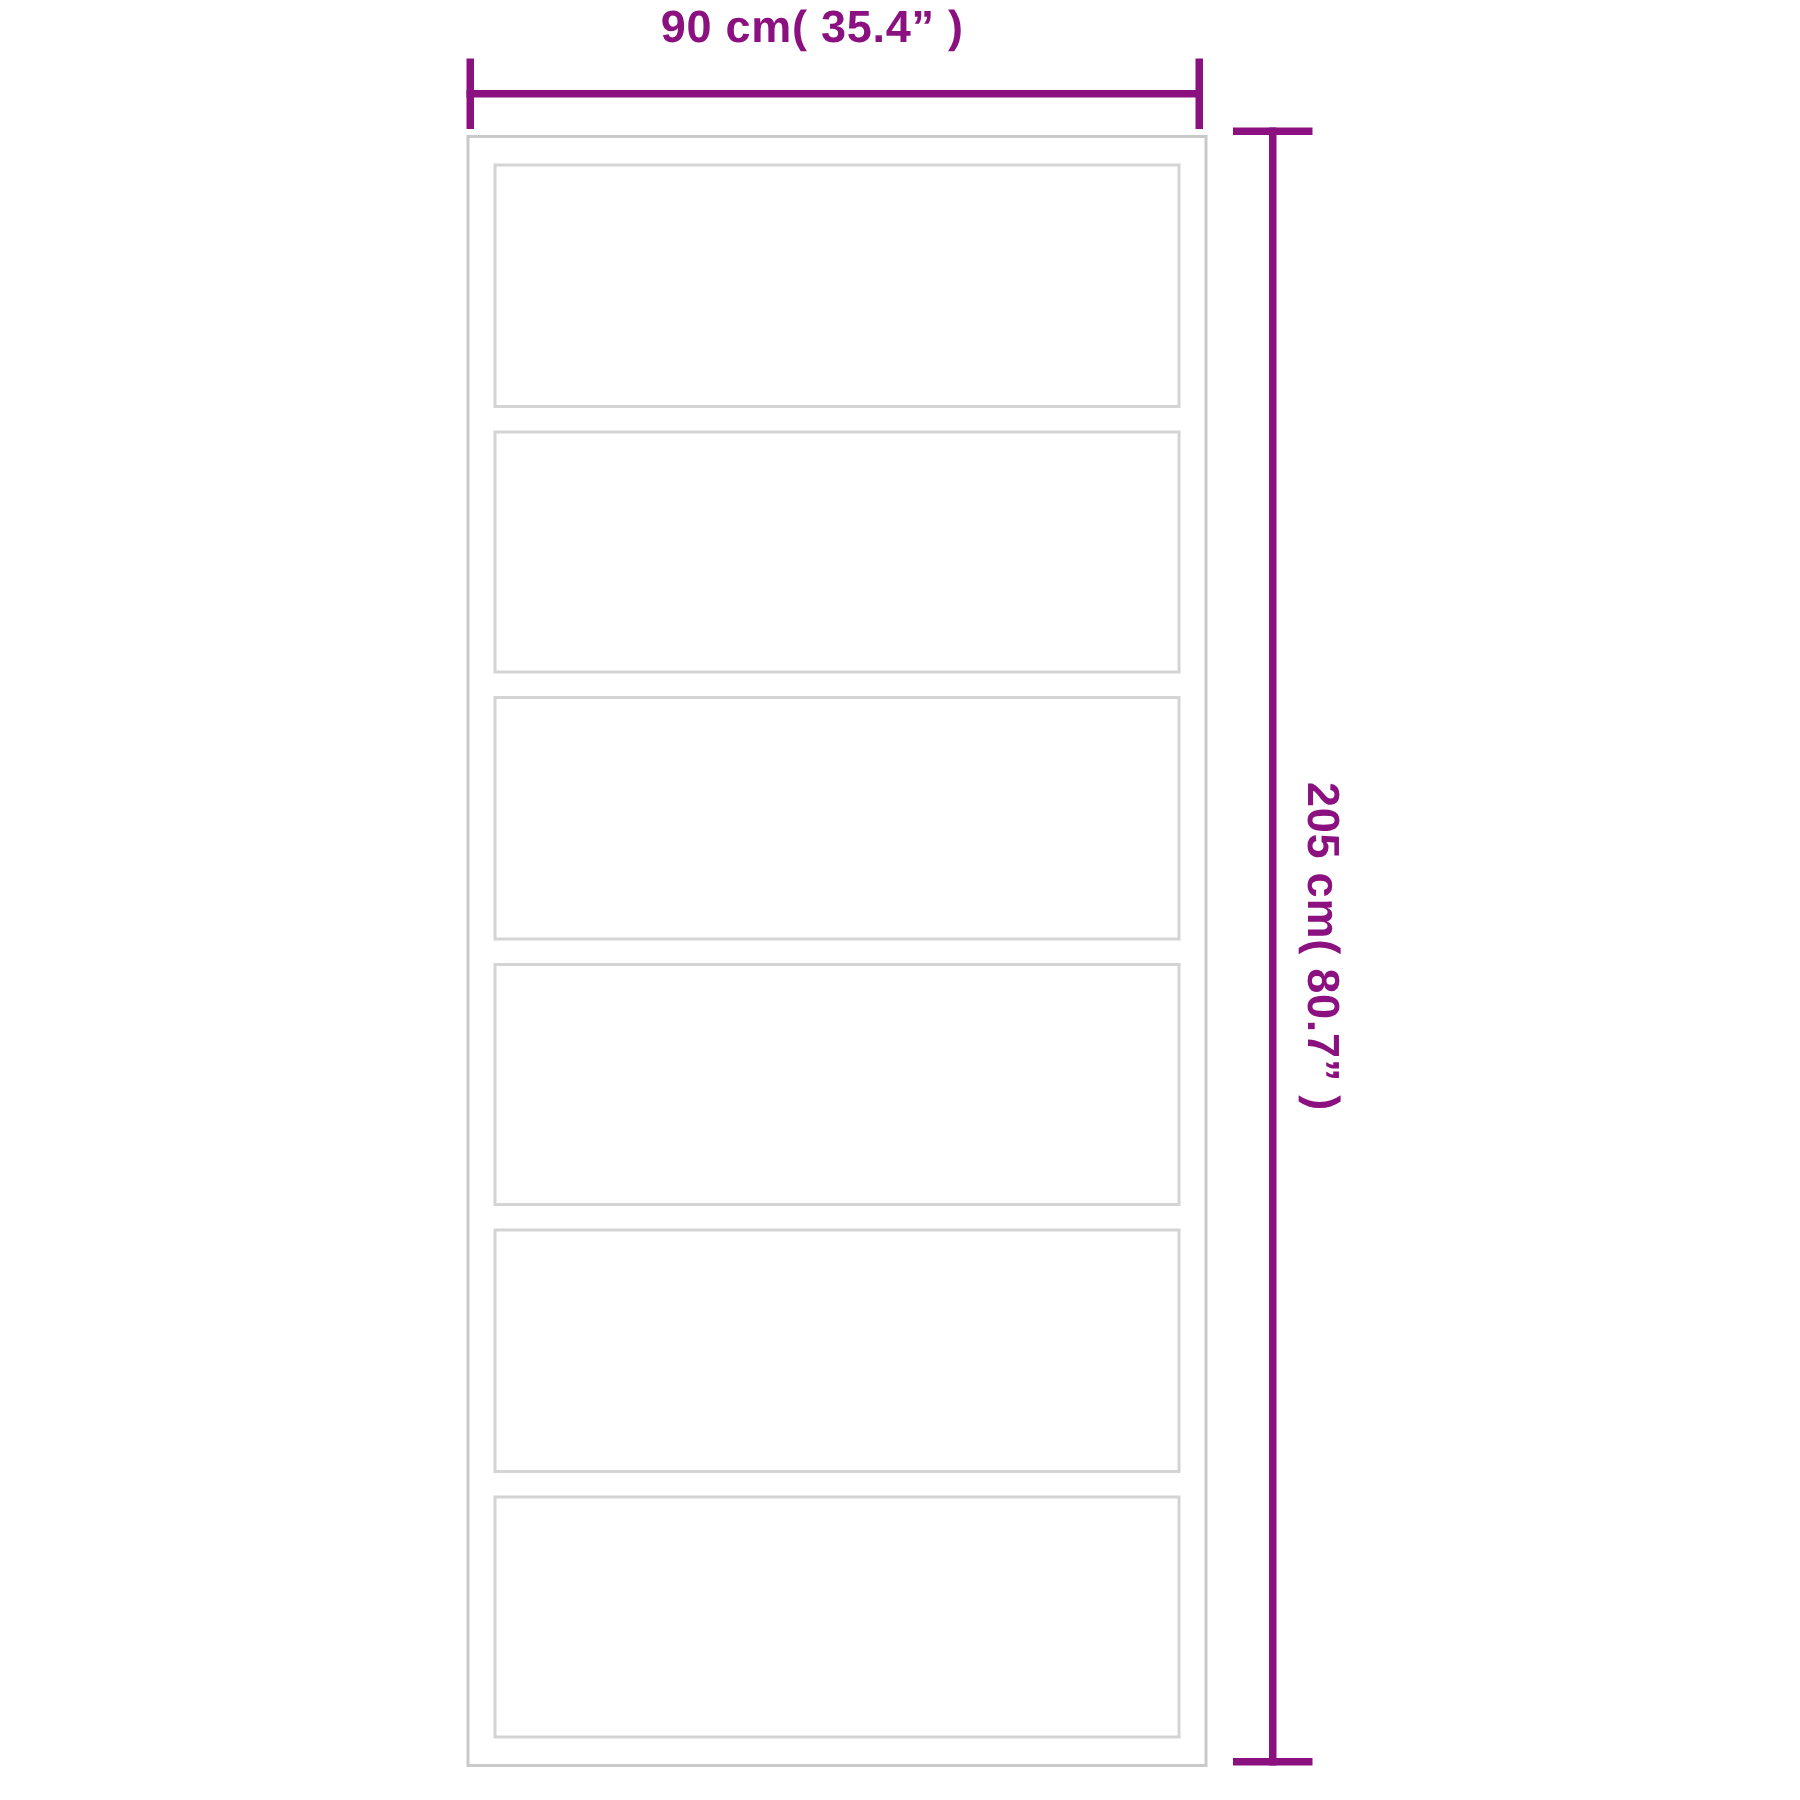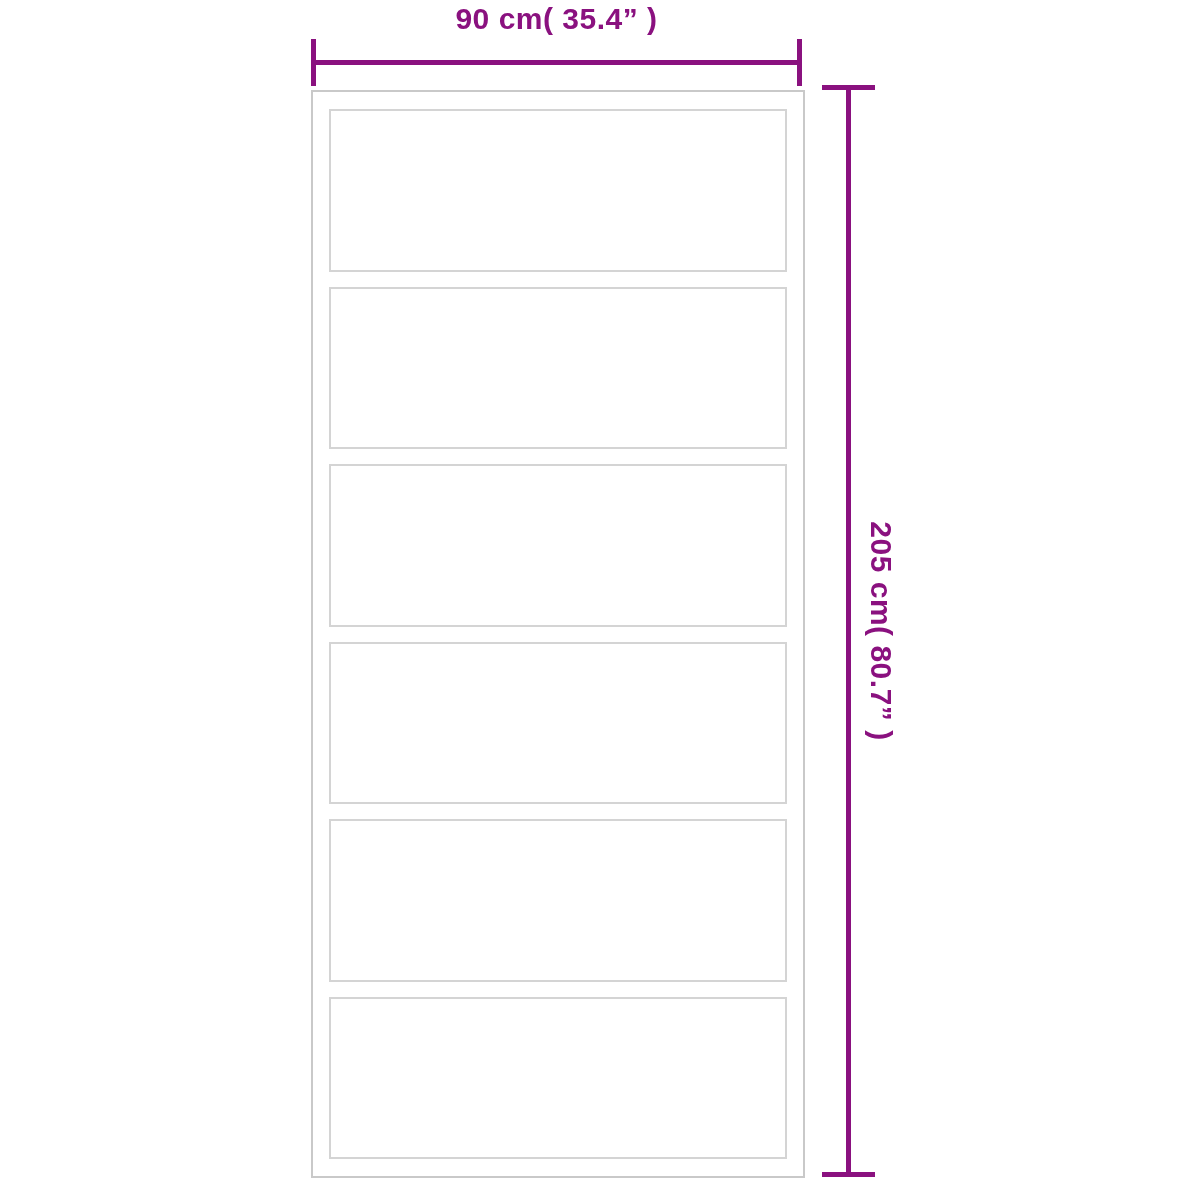--- a/index.html
+++ b/index.html
@@ -53,21 +53,21 @@
 
   .dim-label {
     position: absolute;
     color: var(--dim-color, #8a117f);
     font-weight: bold;
     font-size: 30px;
     letter-spacing: 0.5px;
     white-space: nowrap;
   }
   .h-dim-label {
-    left: 311px;
+    left: 296px;
     top: 2px;
     width: 491px;
     text-align: center;
   }
   .v-dim-label-anchor {
     position: absolute;
     left: 881px;
     top: 631px;
     width: 0;
     height: 0;

